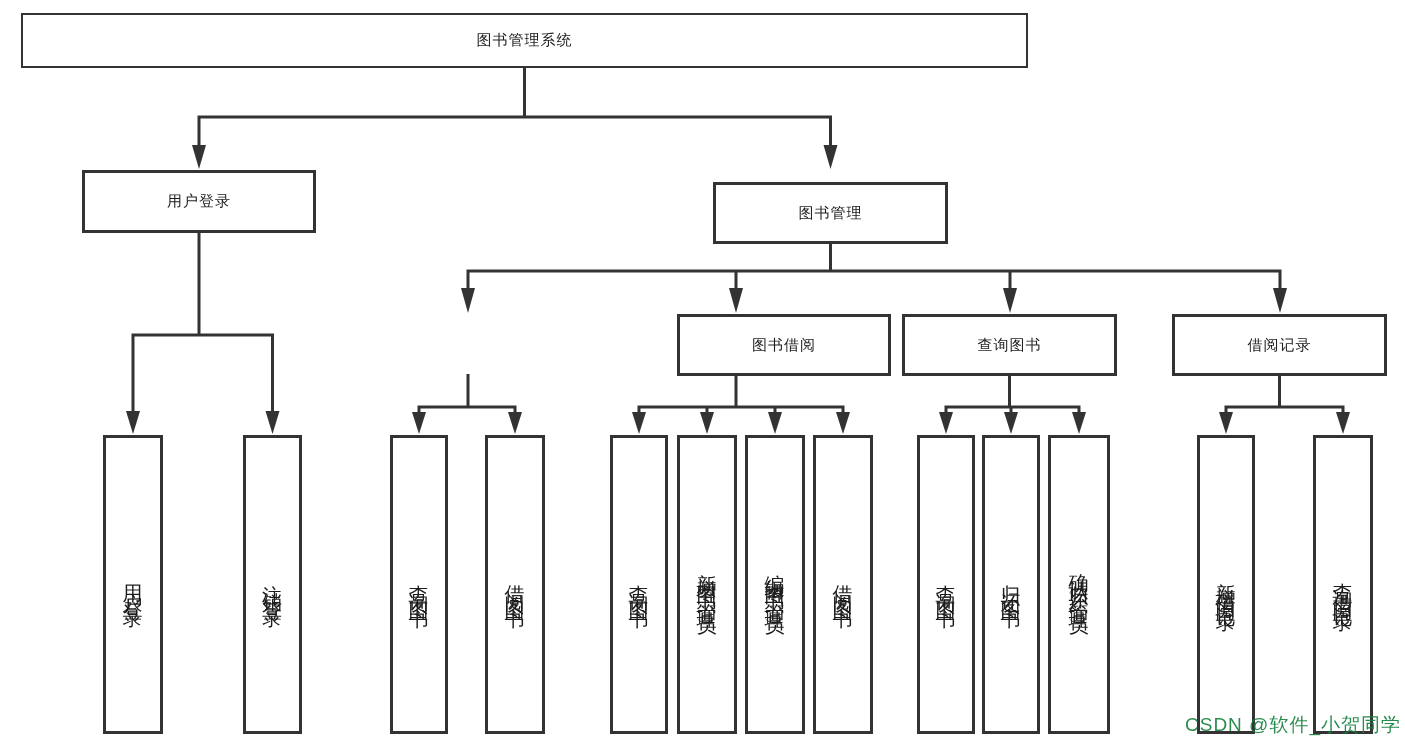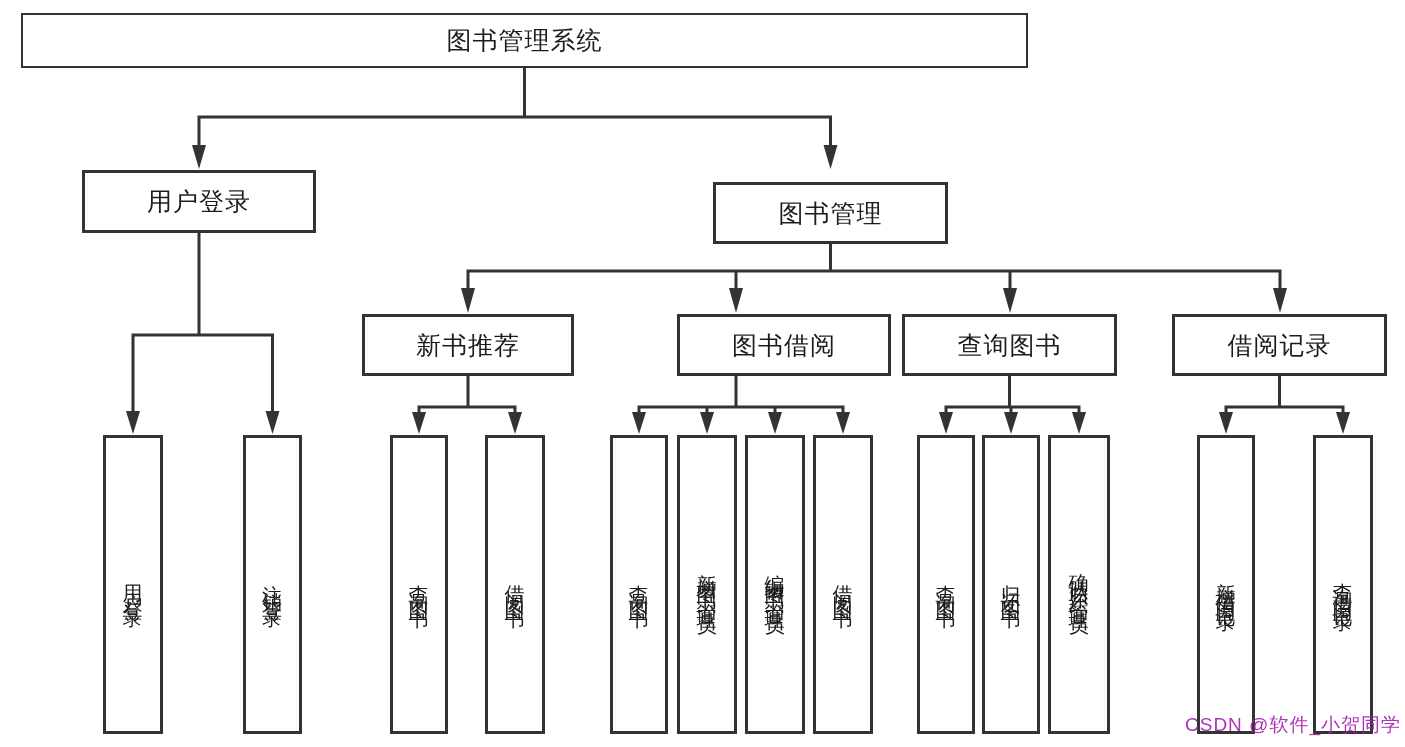--- a/index.html
+++ b/index.html
@@ -11,21 +11,21 @@
     color:#1c1c1c;
     overflow:hidden;
   }
   .wires{position:absolute;left:0;top:0;width:1405px;height:747px;}
   .node{
     position:absolute;
     background:#ffffff;
     border:3px solid #333333;
     box-sizing:border-box;
     display:flex;align-items:center;justify-content:center;
-    font-size:25px;
+    font-size:15px;
     letter-spacing:1px;
     white-space:nowrap;
     z-index:2;
   }
   .leaf{
     writing-mode:vertical-rl;
     font-size:20px;
     letter-spacing:8px;
     top:435px;height:299px;
     line-height:1;
@@ -51,21 +51,21 @@
   #l-bb4{left:813px;width:60px;}
   #l-cb1{left:917px;width:58px;}
   #l-cb2{left:982px;width:58px;}
   #l-cb3{left:1048px;width:62px;letter-spacing:6px;}
   #l-br1{left:1197px;width:58px;letter-spacing:6px;}
   #l-br2{left:1313px;width:60px;letter-spacing:6px;}
   .watermark{
     position:absolute;
     left:1185px;top:712px;
     font-size:19px;
-    color:#a21caf;
+    color:#15803d;
     letter-spacing:1px;
     z-index:5;
     opacity:.9;
     white-space:nowrap;
   }
 </style>
 </head>
 <body>
 
 <div class="canvas">
@@ -115,21 +115,20 @@
       <polygon points="1219,412 1233,412 1226,434"></polygon>
       <polygon points="1336,412 1350,412 1343,434"></polygon>
     </g>
   </svg>
 
   <div class="node" id="n-root">图书管理系统</div>
 
   <div class="node" id="n-login">用户登录</div>
   <div class="node" id="n-mgmt">图书管理</div>
 
-  <div class="node" id="n-nb">新书推荐</div>
   <div class="node" id="n-bb">图书借阅</div>
   <div class="node" id="n-cb">查询图书</div>
   <div class="node" id="n-br">借阅记录</div>
 
   <div class="node leaf" id="l-login">用户登录</div>
   <div class="node leaf" id="l-logout">注销登录</div>
 
   <div class="node leaf" id="l-nb1">查询图书</div>
   <div class="node leaf" id="l-nb2">借阅图书</div>
 

